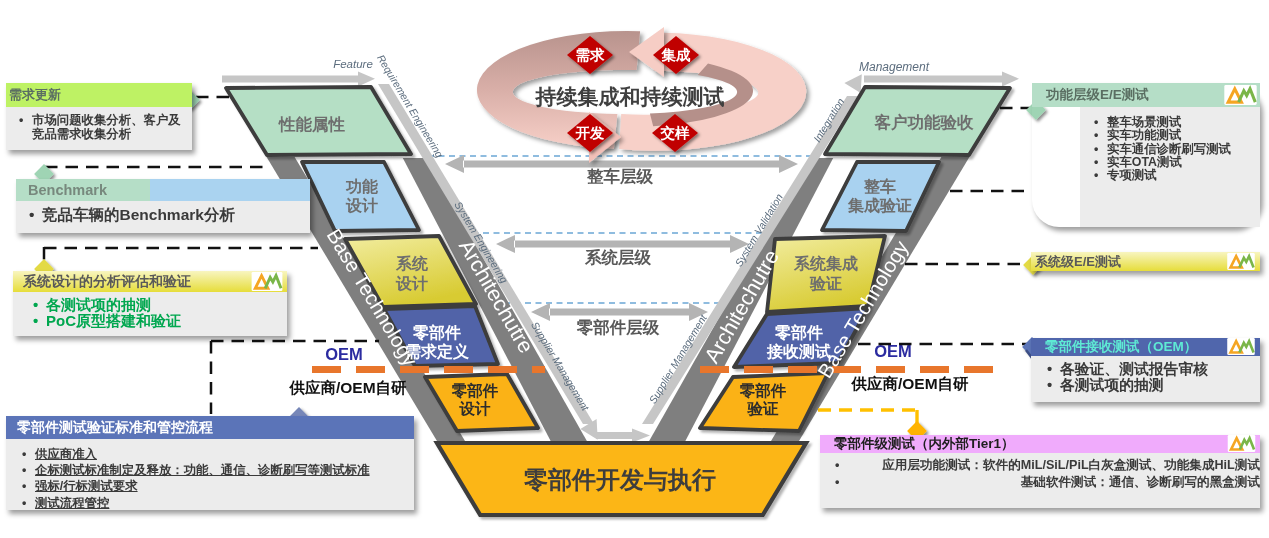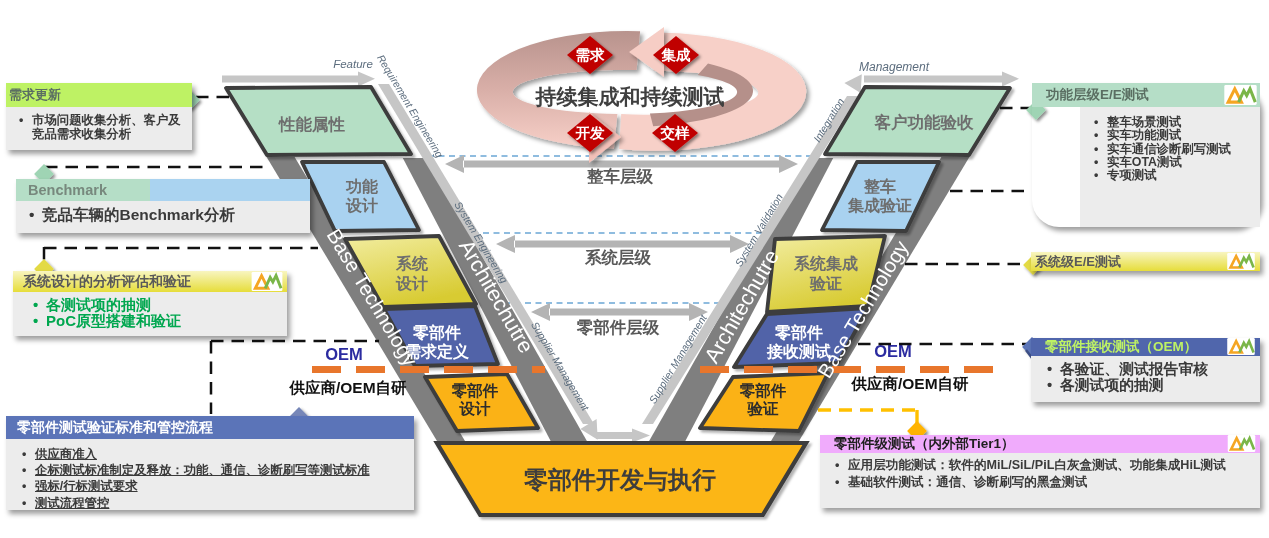--- a/index.html
+++ b/index.html
@@ -276,38 +276,38 @@
 
 <div class="callout" style="left:1031px;top:252px;width:229px;">
   <div class="chead" style="height:19px;background:linear-gradient(#f8f5c0,#e6dd3a);padding-left:4px;font-size:13px;color:#595959;">系统级E/E测试
     <svg style="position:absolute;left:194px;top:1px" width="32" height="17" viewBox="0 0 34 21">
         <use href="#amlogo"></use>
       </svg>
   </div>
 </div>
 
 <div class="callout" style="left:1031px;top:338px;width:229px;">
-  <div class="chead" style="height:18px;background:#5066ac;padding-left:14px;font-size:13.5px;color:#bef264;">零部件接收测试（OEM）
+  <div class="chead" style="height:18px;background:#5066ac;padding-left:14px;font-size:13.5px;color:#5eead4;">零部件接收测试（OEM）
     <svg style="position:absolute;left:194px;top:0px" width="32" height="17" viewBox="0 0 34 21">
         <use href="#amlogo"></use>
       </svg>
   </div>
   <div class="cbody" style="height:46px;font-size:14.8px;">
     <ul class="b" style="padding:6px 0 0 29px;line-height:15.8px;">
         <li>各验证、测试报告审核</li>
         <li>各测试项的抽测</li>
       </ul>
   </div>
 </div>
 
 <div class="callout" style="left:820px;top:435px;width:440px;">
   <div class="chead" style="height:18px;background:#f0abfc;padding-left:14px;font-size:13.5px;color:#1f1f1f;">零部件级测试（内外部Tier1）
     <svg style="position:absolute;left:406px;top:0px" width="31" height="17" viewBox="0 0 34 21">
         <use href="#amlogo"></use>
       </svg>
   </div>
   <div class="cbody" style="height:55px;font-size:12.6px;">
-    <ul class="b" style="padding:4px 0 0 28px;line-height:16.5px;">
+    <ul class="b" style="padding:4px 0 0 28px;line-height:16.5px;text-align:right;">
         <li>应用层功能测试：软件的MiL/SiL/PiL白灰盒测试、功能集成HiL测试</li>
         <li>基础软件测试：通信、诊断刷写的黑盒测试</li>
       </ul>
   </div>
 </div>
 
 </body></html>

